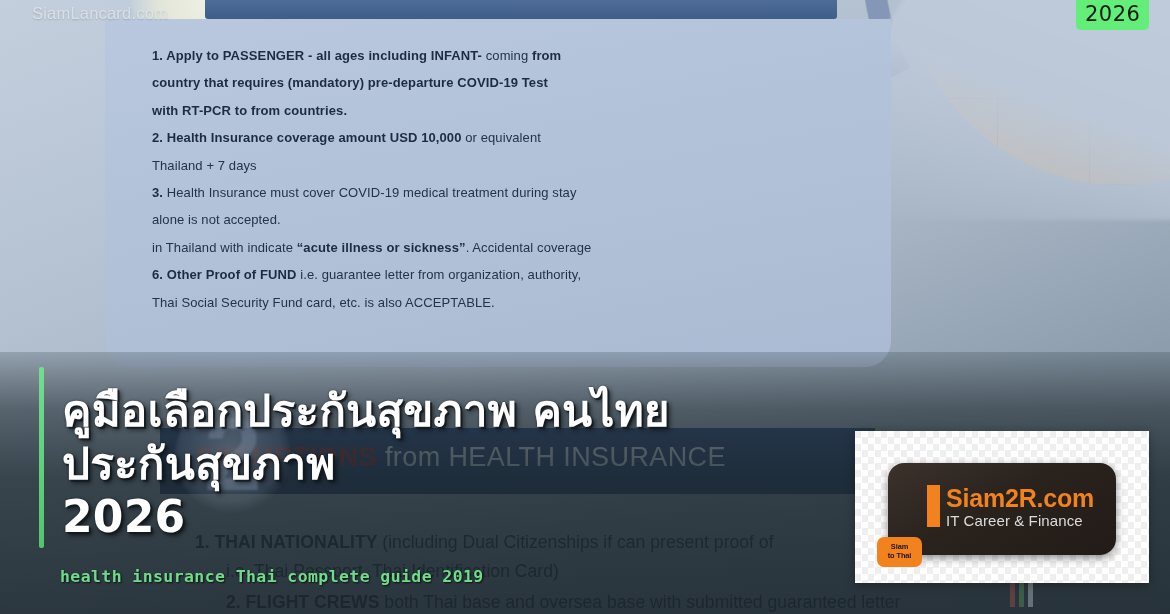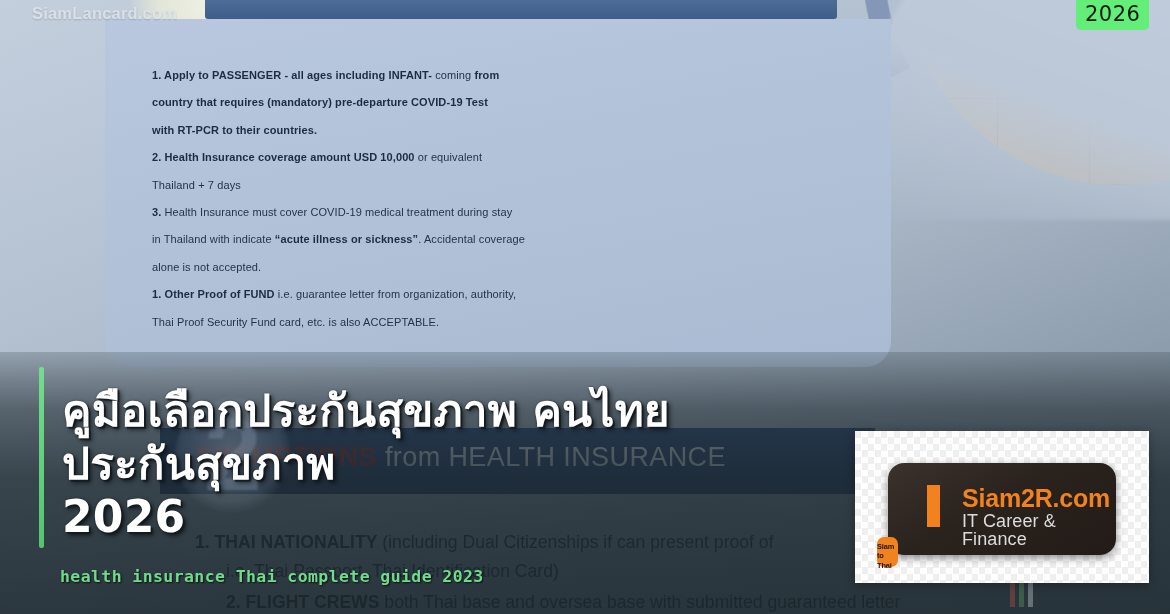--- a/index.html
+++ b/index.html
@@ -123,26 +123,25 @@
       linear-gradient(90deg,#8c4b44 0 5px, rgba(0,0,0,0) 5px 9px,
                             #4f7f55 9px 14px, rgba(0,0,0,0) 14px 18px,
                             #9aa2a6 18px 23px, rgba(0,0,0,0) 23px 26px);
     opacity:.55; vertical-align:-4px;
   }
 
   
   .doc-text {
     position:absolute;
     left:152px; top:42px; width:720px;
-    font-size:11px;
+    font-size:13px;
     line-height:27.4px;
     color:#24334c;
     letter-spacing:.1px;
     filter:blur(.15px);
-    margin-top:20px;
   }
   .doc-text p { margin:0; }
   .doc-text b { font-weight:700; color:#1d2b44; }
 
   
   .exempt-row {
     position:absolute;
     left:196px; top:442px;
     font-size:27px; font-weight:700; letter-spacing:.4px;
     white-space:nowrap;
@@ -201,21 +200,21 @@
     letter-spacing:.4px;
     text-shadow:1px 1px 2px rgba(0,0,0,.75);
     white-space:nowrap;
   }
 
   
   .site-watermark {
     position:absolute;
     left:32px; top:4px;
     font-size:16.5px;
-    font-weight:700;
+    font-weight:400;
     color:#dfe4ea;
     opacity:.82;
     letter-spacing:.2px;
     text-shadow:0 1px 2px rgba(0,0,0,.22);
   }
 
   
   .year-badge {
     position:absolute;
     left:1076px; top:0px;
@@ -242,74 +241,74 @@
     position:absolute;
     left:33px; top:32px;
     width:228px; height:92px;
     background:linear-gradient(150deg,#3b322c 0%, #2a221d 45%, #221b17 100%);
     border-radius:16px;
     box-shadow:0 3px 9px rgba(0,0,0,.45);
   }
   .logo-row {
     position:absolute;
     left:39px; top:22px;
-    display:flex; align-items:flex-start; gap:22px;
+    display:flex; align-items:flex-start; gap:6px;
   }
   .logo-bar {
     width:13px; height:42px;
     background:#f2821e;
     flex:none;
   }
   .logo-texts { display:flex; flex-direction:column; }
   .logo-title {
     font-size:25px; font-weight:700; color:#f2821e;
     line-height:27px; letter-spacing:-.2px;
   }
   .logo-sub {
-    font-size:18px; color:#dcdcdc; line-height:18px; letter-spacing:.1px;
+    font-size:15px; color:#dcdcdc; line-height:18px; letter-spacing:.1px;
   }
   .logo-badge {
     position:absolute;
     left:22px; top:106px;
-    width:21px; height:30px;
+    width:45px; height:30px;
     background:#f2821e;
     border-radius:7px;
     color:#1d1510;
     font-size:7.4px;
     font-weight:700;
     line-height:9.4px;
-    text-align:left;
+    text-align:center;
     padding-top:5px;
     letter-spacing:-.1px;
   }
 </style>
 </head>
 <body>
 
 <div id="stage">
 
   <div class="floor-circle"></div>
   <div class="blue-arc"></div>
   <div class="pale-wedge"></div>
   <div class="glow-disc"></div>
 
   <div class="top-band"></div>
   <div class="doc-panel"></div>
 
   <div class="doc-text">
     <p><b>1. Apply to PASSENGER - all ages including INFANT-</b> coming <b>from</b></p>
     <p><b>country that requires (mandatory) pre-departure COVID-19 Test</b></p>
-    <p><b>with RT-PCR to their countries.</b></p>
+    <p><b>with RT-PCR to from countries.</b></p>
     <p><b>2. Health Insurance coverage amount USD 10,000</b> or equivalent</p>
     <p>Thailand + 7 days</p>
     <p><b>3.</b> Health Insurance must cover COVID-19 medical treatment during stay</p>
+    <p>alone is not accepted.</p>
     <p>in Thailand with indicate <b>“acute illness or sickness”</b>. Accidental coverage</p>
-    <p>alone is not accepted.</p>
-    <p><b>1. Other Proof of FUND</b> i.e. guarantee letter from organization, authority,</p>
-    <p>Thai Proof Security Fund card, etc. is also ACCEPTABLE.</p>
+    <p><b>6. Other Proof of FUND</b> i.e. guarantee letter from organization, authority,</p>
+    <p>Thai Social Security Fund card, etc. is also ACCEPTABLE.</p>
   </div>
 
   <div class="mid-band"></div>
   <div class="exempt-row">
     <span class="ex">EXEMPTIONS</span>
     <span class="from">from</span>
     <span class="hi">HEALTH INSURANCE</span>
   </div>
 
   <div class="photo-line pl1">
@@ -328,21 +327,21 @@
     <span class="bars"></span>
   </div>
 
   <div class="accent-bar"></div>
 
   <div class="title-block">
     <div class="title-line">คูมือเลือกประกันสุขภาพ คนไทย</div>
     <div class="title-line">ประกันสุขภาพ</div>
     <div class="title-line">2026</div>
   </div>
-  <div class="subtitle">health insurance Thai complete guide 2023</div>
+  <div class="subtitle">health insurance Thai complete guide 2019</div>
 
   <div class="site-watermark">SiamLancard.com</div>
 
   <div class="year-badge">2026</div>
 
   <div class="logo-card">
     <div class="logo-inner">
       <div class="logo-row">
         <div class="logo-bar"></div>
         <div class="logo-texts">

